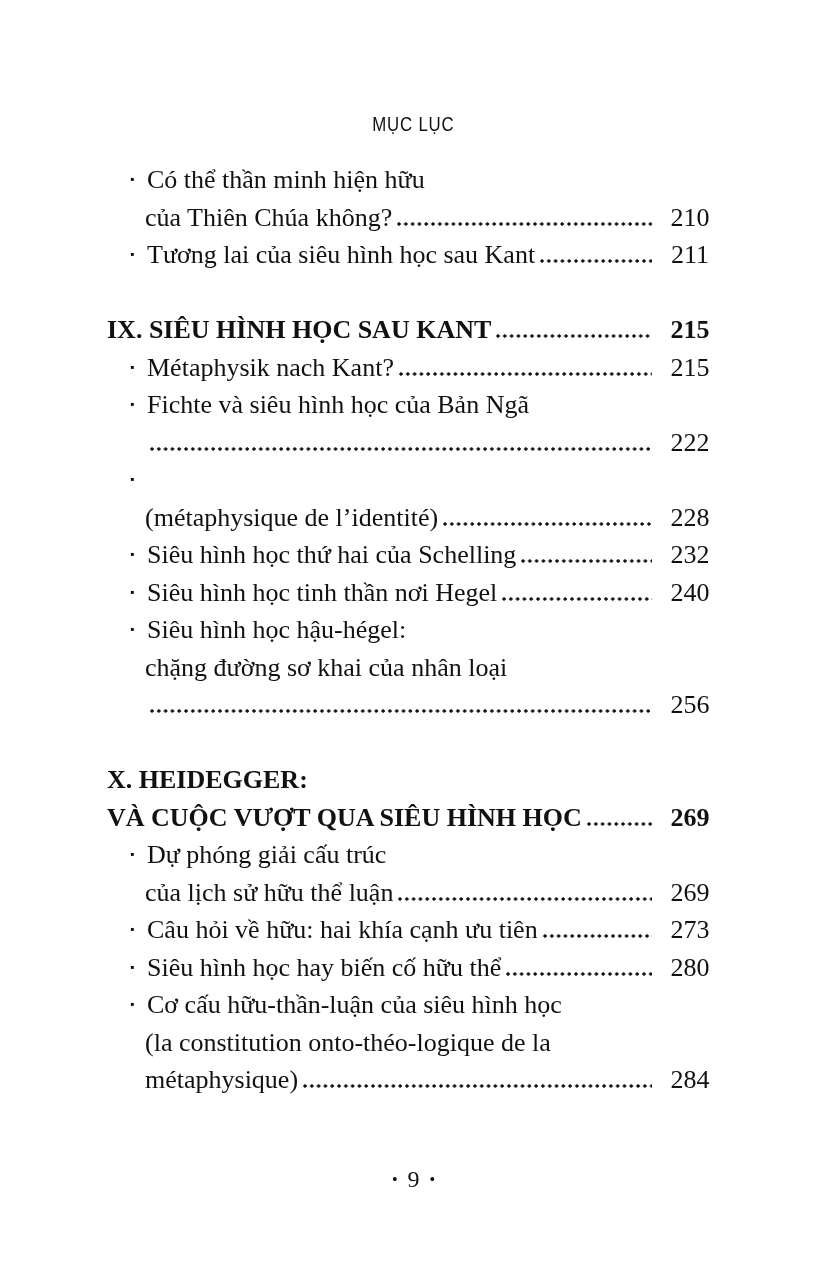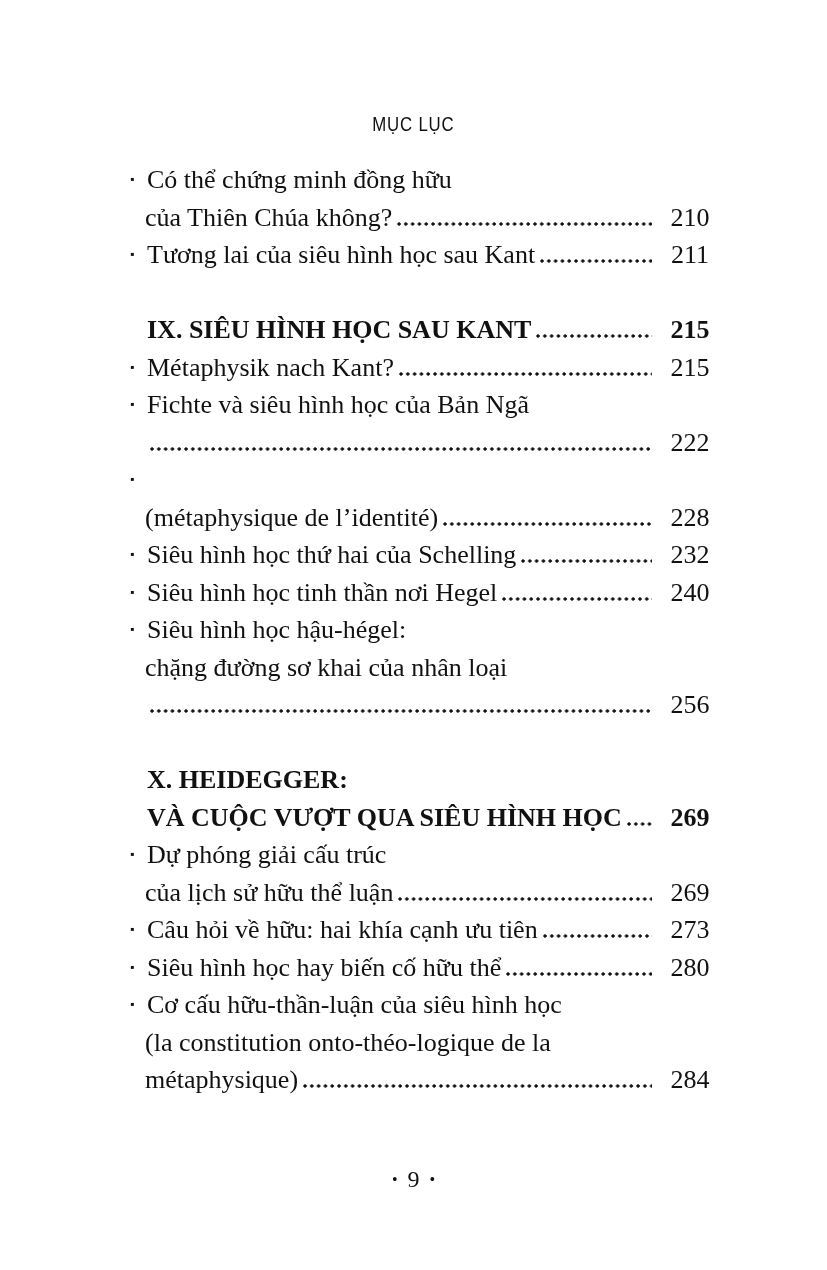--- a/index.html
+++ b/index.html
@@ -37,21 +37,21 @@
     font-size: 26px;
   }
   .line {
     display: flex;
     align-items: baseline;
     height: 37.5px;
     line-height: 37.5px;
     position: relative;
   }
   .line.gap { height: 37.5px; }
-  .line.chapter { font-weight: bold; padding-left: 0; margin-left: 40px; }
+  .line.chapter { font-weight: bold; padding-left: 0; }
   .line.item { padding-left: 40px; }
   .line.cont { padding-left: 38px; }
   .bullet {
     position: absolute;
     left: 23px; top: 0;
     font-size: 12px;
     line-height: 37.5px;
   }
   .txt { white-space: nowrap; }
   .leader {
@@ -89,21 +89,21 @@
 
 <div class="page">
 
   <div class="header">
     <span class="header-title">MỤC LỤC</span>
   </div>
 
   <div class="toc">
       <div class="line item">
         <span class="bullet">▪</span>
-        <span class="txt">Có thể chứng minh đồng hữu</span>
+        <span class="txt">Có thể thần minh hiện hữu</span>
       </div>
       <div class="line cont">
         <span class="txt">của Thiên Chúa không?</span>
         <span class="leader"></span>
         <span class="pagenum">210</span>
       </div>
       <div class="line item">
         <span class="bullet">▪</span>
         <span class="txt">Tương lai của siêu hình học sau Kant</span>
         <span class="leader"></span>

